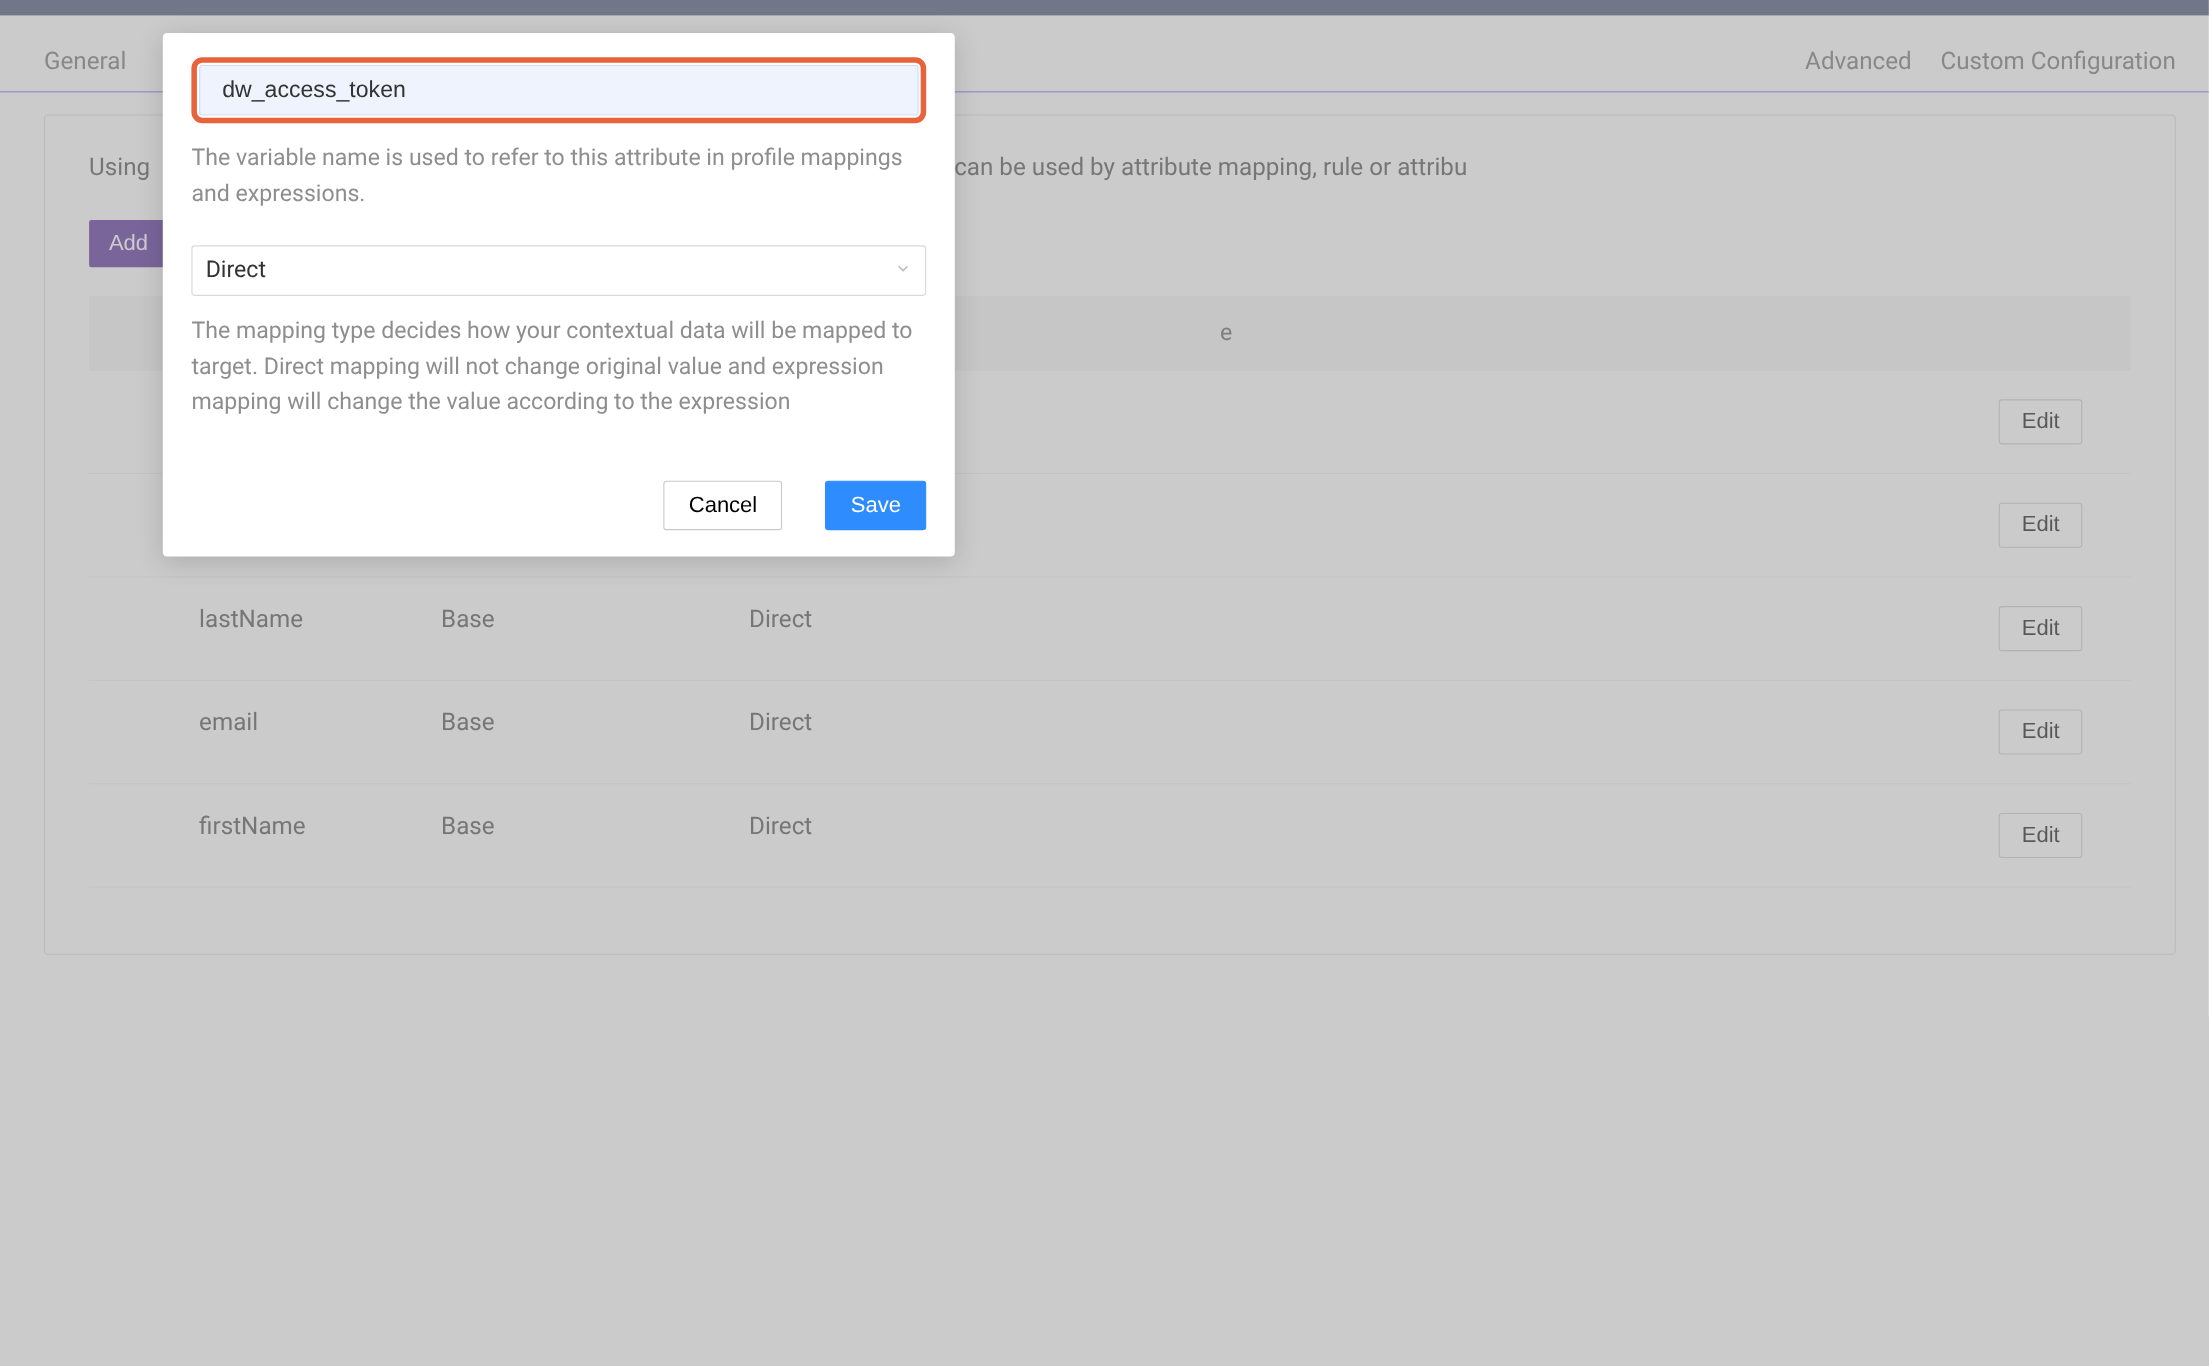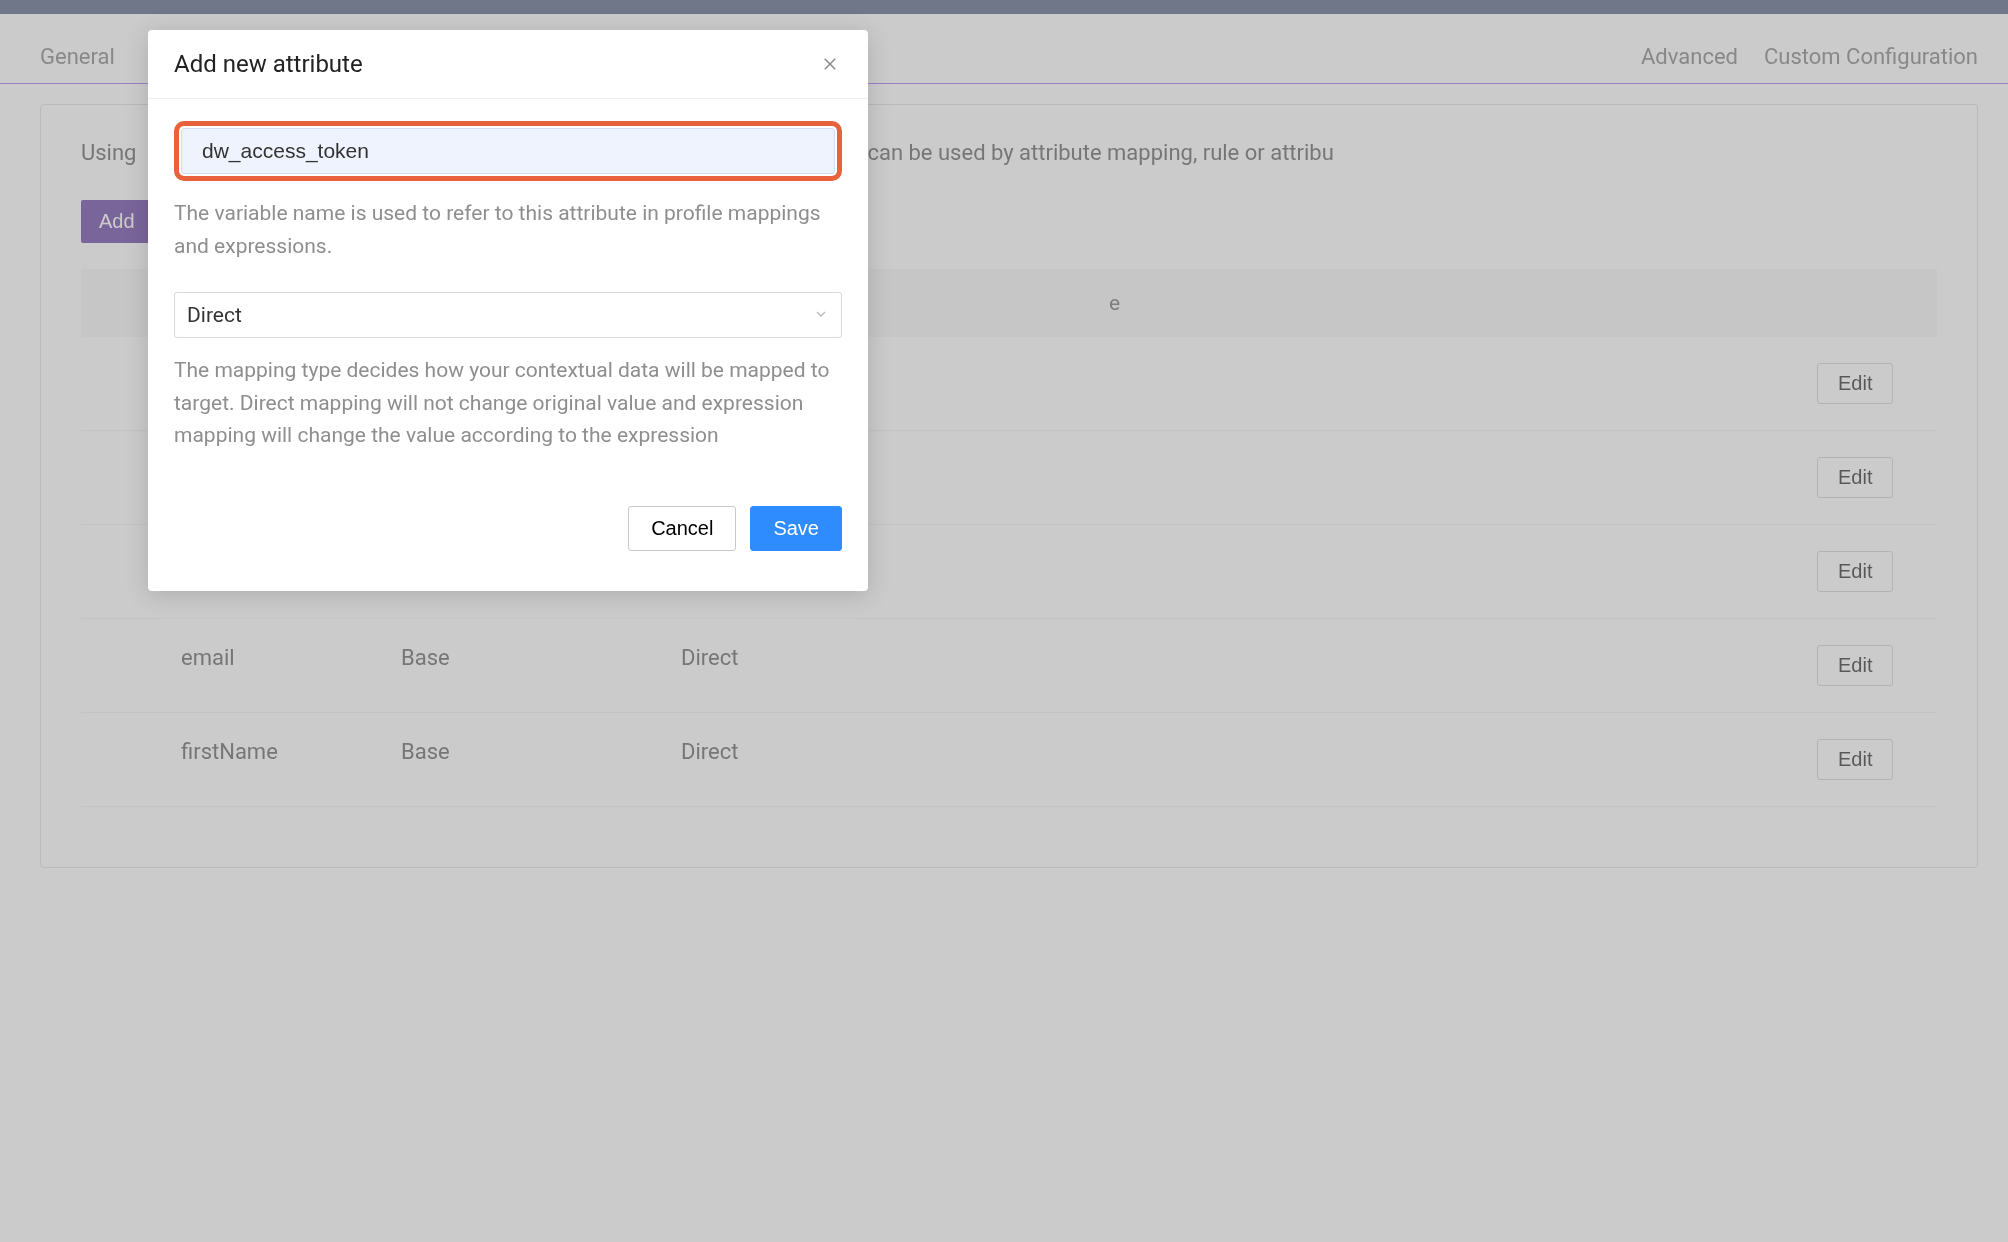--- a/index.html
+++ b/index.html
@@ -158,30 +158,30 @@
       justify-content: space-between;
       cursor: pointer;
     }
     .chevron { color: #bbb; }
     .chevron svg { width: 16px; height: 16px; }
 
     .modal-footer {
       display: flex;
       justify-content: flex-end;
       gap: 14px;
-      padding: 16px 26px 40px 26px;
+      padding: 16px 26px 24px 26px;
     }
     .btn {
       font-size: 20px;
       padding: 10px 22px;
       border-radius: 3px;
       cursor: pointer;
     }
     .btn-default { background: #fff; border: 1px solid #c9c9c9; }
-    .btn-primary { background: #2f8cff; border: 1px solid #2f8cff; color: #fff; }
+    .btn-primary { background: #2f8cff; border: 1px solid #2f8cff; color: #fff; margin-left: 25px; }
   </style>
 </head>
 <body>
 
 <div class="top-stripe"></div>
 
 <div class="tabs">
   <div class="tab">General</div>
   <div class="spacer"></div>
   <div class="tab">Advanced</div>
@@ -235,29 +235,20 @@
   <div class="grid-row">
     <div class="col-name col-attr">firstName</div>
     <div class="col-cat">Base</div>
     <div class="col-type">Direct</div>
     <div class="col-act"><button class="edit-btn">Edit</button></div>
   </div>
 </div>
 
 <div class="overlay">
   <div class="modal">
-    <div class="modal-header">
-      <div class="modal-title">Add new attribute</div>
-      <div class="close">
-        <svg viewBox="0 0 24 24" fill="none" stroke="currentColor" stroke-width="2">
-          <line x1="5" y1="5" x2="19" y2="19"></line>
-          <line x1="19" y1="5" x2="5" y2="19"></line>
-        </svg>
-      </div>
-    </div>
 
     <div class="modal-body">
 
       <div class="form-row">
         <div class="form-field">
           <div class="highlight-frame">
             <input class="text-input" value="dw_access_token" style="">
           </div>
           <div class="help">The variable name is used to refer to this attribute in profile mappings and expressions.</div>
         </div>

